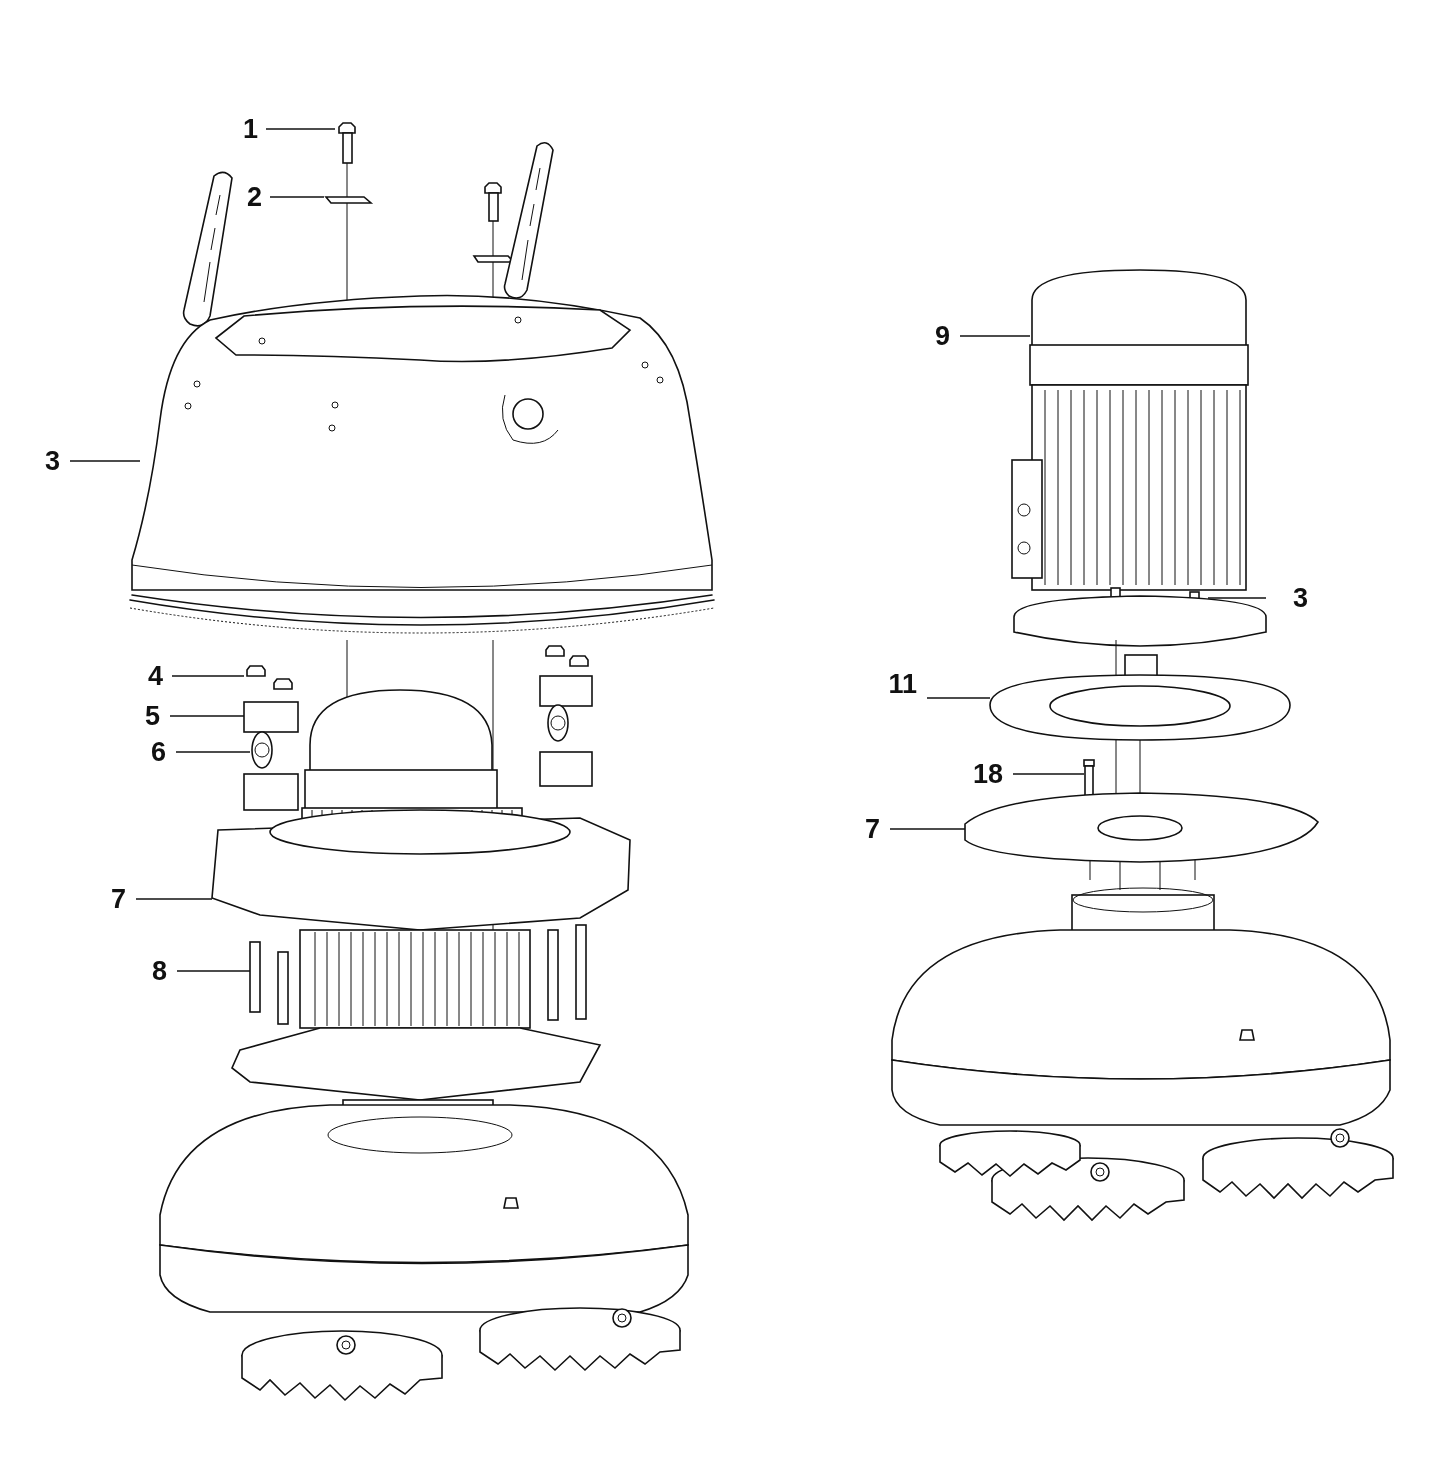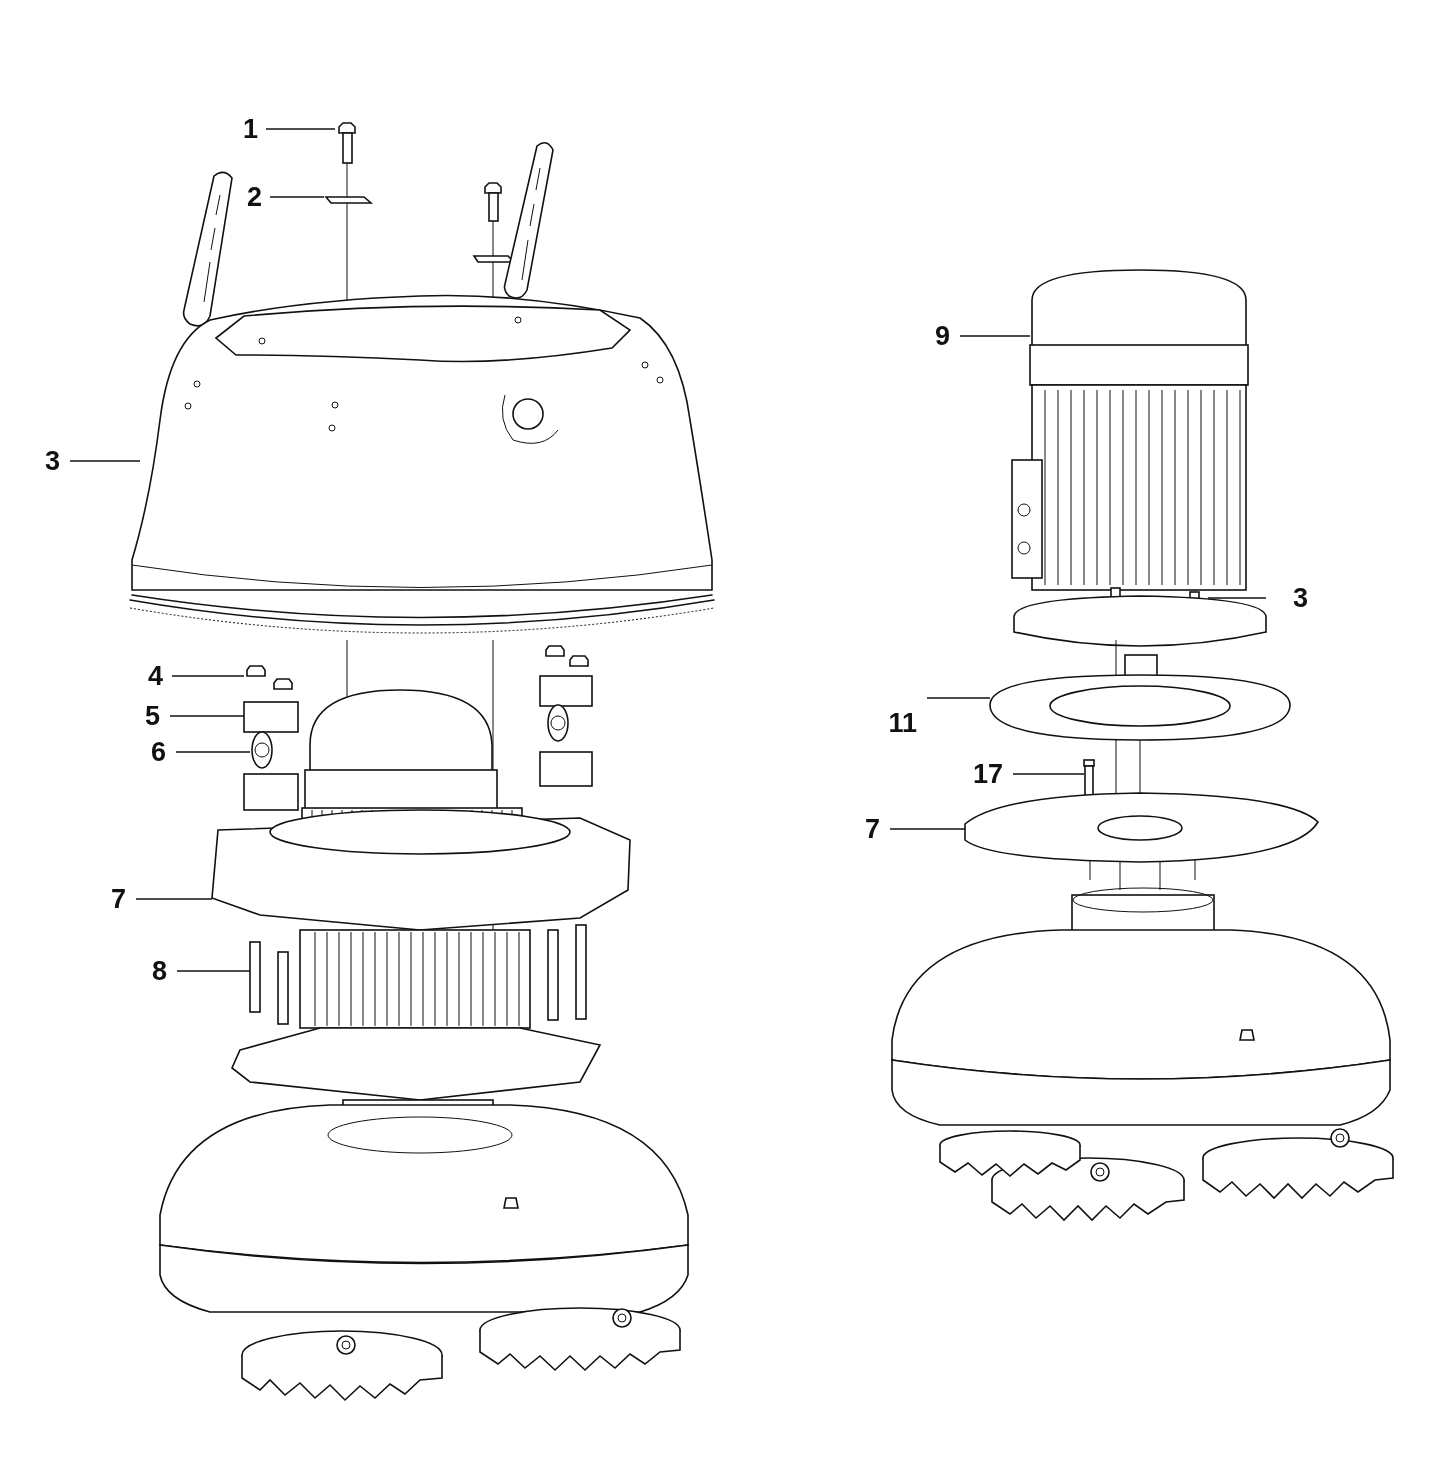--- a/index.html
+++ b/index.html
@@ -235,15 +235,15 @@
 <div class="callout" style="left:258px;top:129px">1</div>
 <div class="callout" style="left:262px;top:197px">2</div>
 <div class="callout" style="left:60px;top:461px">3</div>
 <div class="callout" style="left:163px;top:676px">4</div>
 <div class="callout" style="left:160px;top:716px">5</div>
 <div class="callout" style="left:166px;top:752px">6</div>
 <div class="callout" style="left:126px;top:899px">7</div>
 <div class="callout" style="left:167px;top:971px">8</div>
 <div class="callout" style="left:950px;top:336px">9</div>
 <div class="callout" style="left:1308px;top:598px">3</div>
-<div class="callout" style="left:917px;top:723px">11</div>
-<div class="callout" style="left:1003px;top:774px">17</div>
+<div class="callout" style="left:917px;top:684px">11</div>
+<div class="callout" style="left:1003px;top:774px">18</div>
 <div class="callout" style="left:880px;top:829px">7</div>
 
 </body></html>

